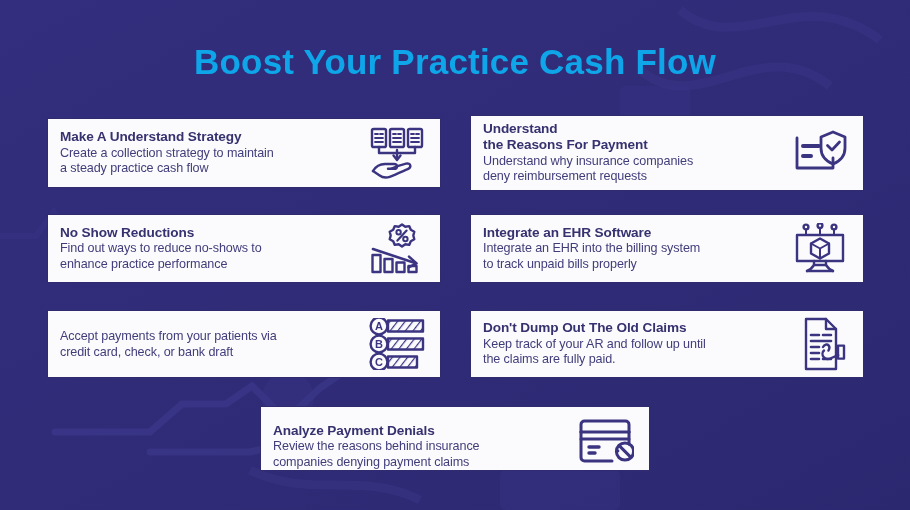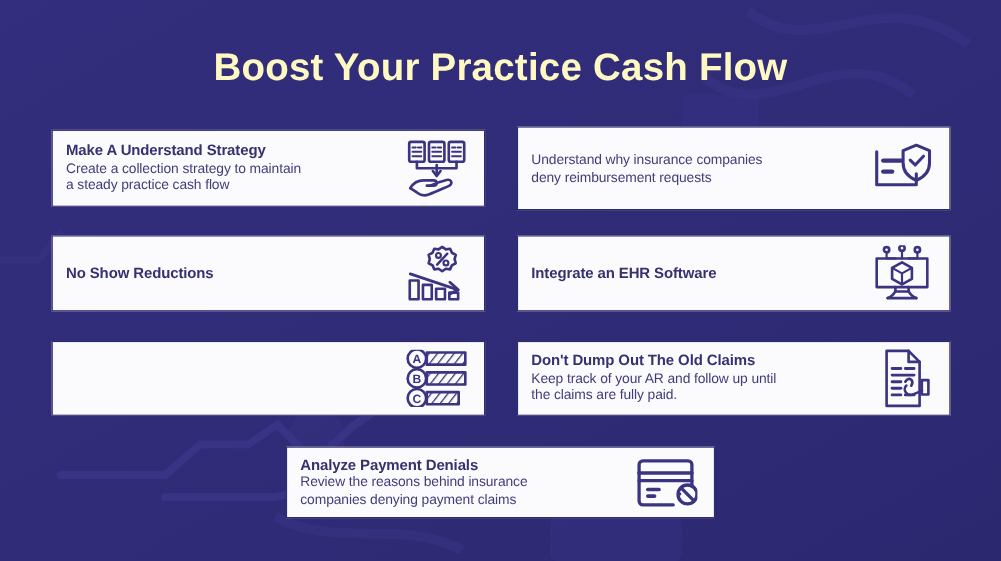--- a/index.html
+++ b/index.html
@@ -15,21 +15,21 @@
   }
   #infographic {
     position:relative;
     width:910px; height:510px;
     z-index:2;
   }
   #page-title {
     position:absolute;
     top:42px; left:0; width:910px;
     text-align:center;
-    color:#fef9c3;
+    color:#0ea5e9;
     font-size:35px;
     font-weight:bold;
     letter-spacing:0.2px;
   }
   .card {
     position:absolute;
     background:#fbfbfd;
     border:1.5px solid #2f2b6e;
     display:flex;
     align-items:center;
@@ -59,21 +59,21 @@
   }
   .card-icon svg { display:block; }
 
   
   #card-collection { left:47px;  top:118px; width:394px; height:70px; }
   #card-reasons    { left:470px; top:115px; width:394px; height:76px; }
   #card-noshow     { left:47px;  top:214px; width:394px; height:69px;align-items:center; }
   #card-ehr        { left:470px; top:214px; width:394px; height:69px;justify-content:space-between; }
   #card-payopts    { left:47px;  top:310px; width:394px; height:68px; }
   #card-oldclaims  { left:470px; top:310px; width:394px; height:68px;gap:20px; }
-  #card-denials    { left:260px; top:406px; width:390px; height:65px; }
+  #card-denials    { left:260px; top:406px; width:390px; height:65px;align-items:flex-end; }
 
   #card-reasons .card-title { line-height:15.8px; }
 </style>
 </head>
 <body>
 
 <svg id="bg-watermark" viewBox="0 0 910 510" preserveAspectRatio="none" aria-hidden="true">
   <defs>
     <linearGradient id="bgGrad" x1="0" y1="0" x2="1" y2="1">
       <stop offset="0%" stop-color="#332e7d"></stop>
@@ -126,75 +126,83 @@
           <path d="M24.5 29.5 28 34l3.5-4.5"></path>
           <path d="M4 45c3-5 8-7 12-7h9c2 0 3 1 3 2.4 0 1.5-1.2 2.4-3 2.4h-6"></path>
           <path d="M22 42.8c5-2.2 10-4 15-5.2 2.4-.6 4 .5 4.3 2 .3 1.7-.8 2.8-2.6 3.6-6 2.6-12 5.4-18 7.6-3.6 1.3-7.6.6-10.4-1.6L4 45"></path>
         </g>
       </svg>
     </div>
   </div>
 
   <div class="card" id="card-reasons">
     <div class="card-text">
+      <div class="card-title">Understand
+the Reasons For Payment</div>
       <div class="card-desc">Understand why insurance companies
 deny reimbursement requests</div>
     </div>
     <div class="card-icon">
       <svg width="54" height="50" viewBox="0 0 54 50" fill="none" stroke="#3b3480" stroke-width="2.8" stroke-linecap="round" stroke-linejoin="round">
         <path d="M4 10v30h36V30"></path>
         <path d="M10 18h16" stroke-width="4"></path>
         <path d="M10 28h8" stroke-width="4"></path>
         <path d="M40 4l12 5v11c0 8-5.6 13.4-12 16-6.4-2.6-12-8-12-16V9l12-5z"></path>
         <path d="M34.5 17.5 39 22l7.5-8" stroke-width="2.8"></path>
       </svg>
     </div>
   </div>
 
   <div class="card" id="card-noshow">
     <div class="card-text">
       <div class="card-title">No Show Reductions</div>
+      <div class="card-desc">Find out ways to reduce no-shows to
+enhance practice performance</div>
     </div>
     <div class="card-icon">
       <svg width="56" height="52" viewBox="0 0 56 52" fill="none" stroke="#3b3480" stroke-width="2.4" stroke-linecap="round" stroke-linejoin="round">
         <path d="M33 1.5l3.3 2.2 3.9-.6 1.6 3.7 3.5 1.9-1 3.8 1 3.8-3.5 1.9-1.6 3.7-3.9-.6L33 23.6l-3.3-2.3-3.9.6-1.6-3.7-3.5-1.9 1-3.8-1-3.8 3.5-1.9 1.6-3.7 3.9.6L33 1.5z"></path>
         <circle cx="29.6" cy="9.2" r="2.2" stroke-width="2"></circle>
         <circle cx="36.4" cy="16" r="2.2" stroke-width="2"></circle>
         <path d="M37.6 7.6 28.4 17.6" stroke-width="2.2"></path>
         <path d="M4 26l42 14" stroke-width="2.6"></path>
         <path d="M40 33.6 47.6 40.4 39.6 44.4" stroke-width="2.6"></path>
         <rect x="3.5" y="32" width="8" height="17"></rect>
         <rect x="15.5" y="36" width="8" height="13"></rect>
         <rect x="27.5" y="39.5" width="8" height="9.5"></rect>
         <rect x="39.5" y="43" width="8" height="6"></rect>
       </svg>
     </div>
   </div>
 
   <div class="card" id="card-ehr">
     <div class="card-text">
       <div class="card-title">Integrate an EHR Software</div>
+      <div class="card-desc">Integrate an EHR into the billing system
+to track unpaid bills properly</div>
     </div>
     <div class="card-icon">
       <svg width="52" height="52" viewBox="0 0 52 52" fill="none" stroke="#3b3480" stroke-width="2.4" stroke-linecap="round" stroke-linejoin="round">
         <circle cx="12" cy="4" r="2.4"></circle>
         <circle cx="26" cy="2.6" r="2.4"></circle>
         <circle cx="40" cy="4" r="2.4"></circle>
         <path d="M12 6.4v5.5h8M26 5v7M40 6.4v5.5h-8" stroke-width="2"></path>
         <path d="M3 12h46v26H3z"></path>
         <path d="M26 15.5l9 5v10l-9 5-9-5v-10l9-5z"></path>
         <path d="M17 20.5l9 5 9-5M26 25.5v10" stroke-width="2"></path>
         <path d="M20 38v4h12v-4M13 48h26" stroke-width="2.4"></path>
         <path d="M20 42c-2 3-4 5-7 6M32 42c2 3 4 5 7 6" stroke-width="2.4"></path>
       </svg>
     </div>
   </div>
 
   <div class="card" id="card-payopts">
     <div class="card-text">
+      <div class="card-desc">Accept payments from your patients via
+credit card, check, or bank draft</div>
     </div>
     <div class="card-icon">
       <svg width="56" height="52" viewBox="0 0 56 52" fill="none" stroke="#3b3480" stroke-width="2.4" stroke-linecap="round" stroke-linejoin="round">
         <defs>
           <pattern id="hatchA" width="6" height="6" patternTransform="rotate(38)" patternUnits="userSpaceOnUse">
             <line x1="0" y1="0" x2="0" y2="6" stroke="#3b3480" stroke-width="2.4"></line>
           </pattern>
         </defs>
         <circle cx="10" cy="8" r="8.4"></circle>
         <circle cx="10" cy="26" r="8.4"></circle>

